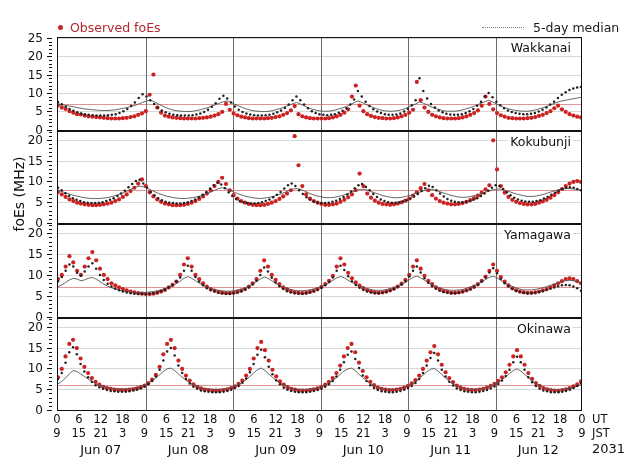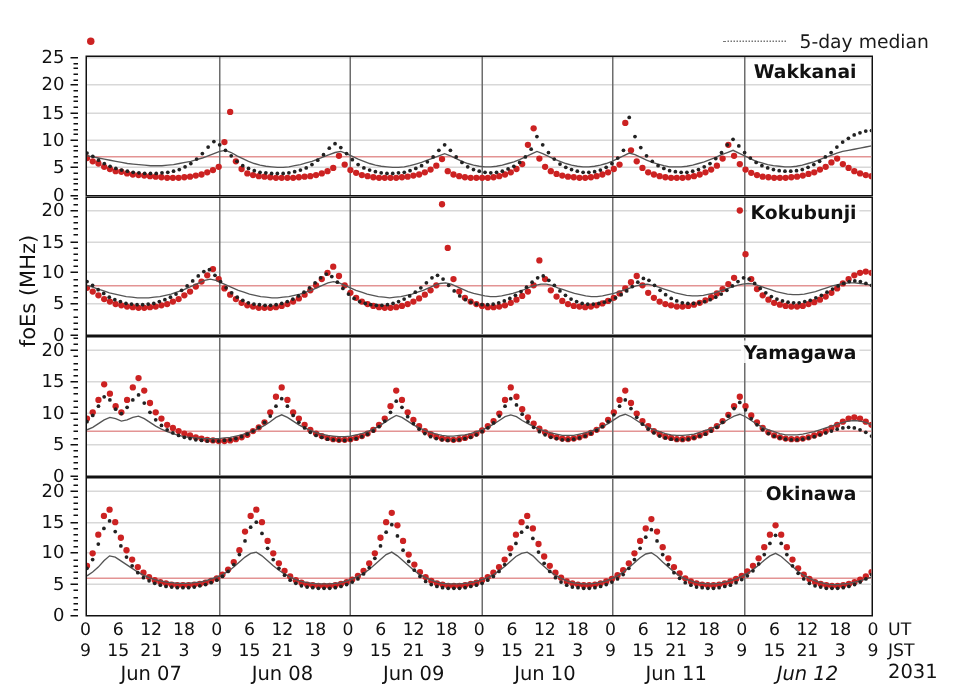--- a/index.html
+++ b/index.html
@@ -49,21 +49,21 @@
     margin-right: 9px;
   }
   .lg-dotted {
     width: 42px; height: 0; border-top: 1.3px dotted #777777;
     margin-right: 9px;
   }
   
   .plot-stack {
     position: absolute;
     left: 57px; top: 37px;
-    width: 525px; height: 374px; font-weight: bold;
+    width: 525px; height: 374px;
   }
   .panel {
     position: absolute;
     left: 0; width: 525px;
     border: 1px solid #111111;
     box-sizing: border-box;
     background: #ffffff;
     overflow: hidden;
   }
   .panel-label {
@@ -163,20 +163,21 @@
 </style>
 </head>
 <body>
 
 <div id="root">
 
 
   <div class="legend">
     <div class="legend-item legend-observed">
       <span class="lg-dot"></span>
+      <span>Observed foEs</span>
     </div>
     <div class="legend-item legend-5">
       <span class="lg-dotted"></span>
       <span>5-day median</span>
     </div>
   </div>
 
   <div class="ylab-left">foEs (MHz)</div>
 
   <div class="ylab-col" id="ylab-col">
@@ -1524,21 +1525,21 @@
       <div class="xt xt-jst" style="left: 415.625px;">3</div>
       <div class="xday" style="left: 393.75px;">Jun 11</div>
       <div class="xt xt-ut" style="left: 437.5px;">0</div>
       <div class="xt xt-jst" style="left: 437.5px;">9</div>
       <div class="xt xt-ut" style="left: 459.375px;">6</div>
       <div class="xt xt-jst" style="left: 459.375px;">15</div>
       <div class="xt xt-ut" style="left: 481.25px;">12</div>
       <div class="xt xt-jst" style="left: 481.25px;">21</div>
       <div class="xt xt-ut" style="left: 503.125px;">18</div>
       <div class="xt xt-jst" style="left: 503.125px;">3</div>
-      <div class="xday" style="left: 481.25px; font-style: italic;">Jun 12</div>
+      <div class="xday" style="left: 481.25px;">Jun 12</div>
       <div class="xt xt-ut" style="left: 525px;">0</div>
       <div class="xt xt-jst" style="left: 525px;">9</div>
     </div>
 
   <div class="corner corner-ut">UT</div>
   <div class="corner corner-jst">JST</div>
   <div class="corner corner-year">2031</div>
 
 </div>
 

